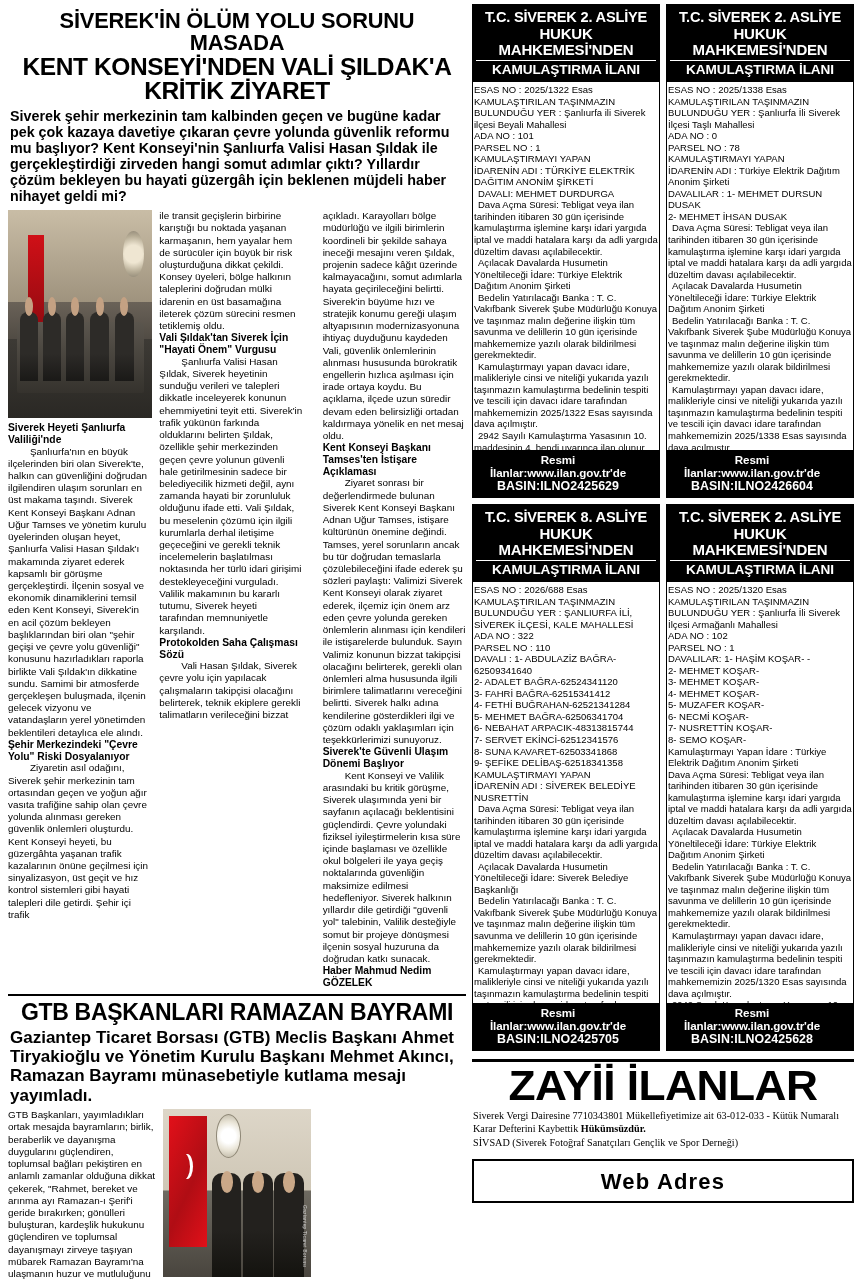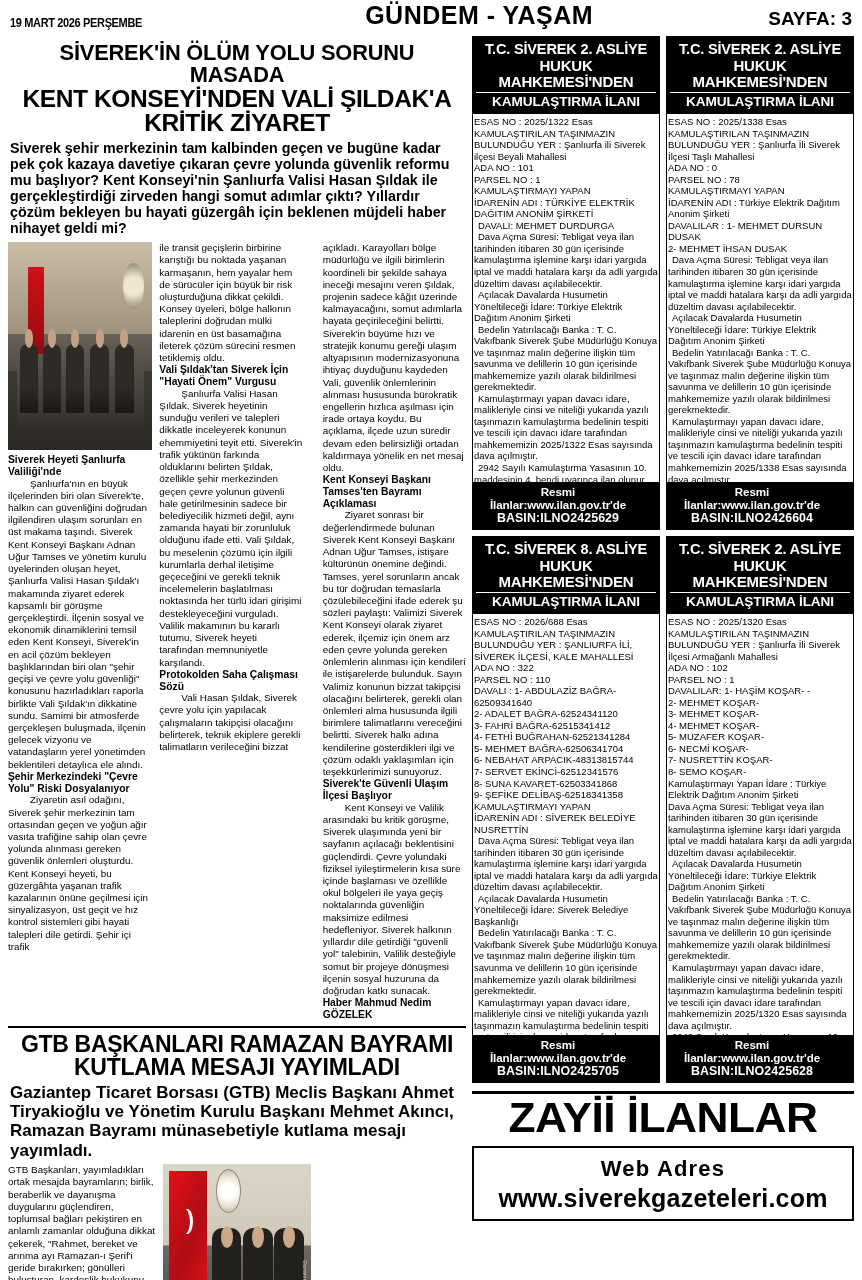--- a/index.html
+++ b/index.html
@@ -226,25 +226,20 @@
     text-align: center;
   }
   .web-title { font-weight: bold; font-size: 22px; letter-spacing: 1.2px; }
   .web-url { font-weight: bold; font-size: 25px; letter-spacing: 0.2px; margin-top: 2px; }
 </style>
 </head>
 <body>
 
 <div class="page">
 
-  <div class="masthead">
-    <div class="mast-date">19 MART 2026 PERŞEMBE</div>
-    <div class="mast-title">GÜNDEM - YAŞAM</div>
-    <div class="mast-page">SAYFA: 3</div>
-  </div>
 
 
   <div class="body-wrap">
 
     <div class="left-zone">
 
       <div>
         <div class="hl1">
           <span class="l1">SİVEREK'İN ÖLÜM YOLU SORUNU MASADA</span>
           <span class="l2">KENT KONSEYİ'NDEN VALİ ŞILDAK'A KRİTİK ZİYARET</span>
@@ -286,35 +281,34 @@
               <p class="subhead noind">Vali Şıldak'tan Siverek İçin "Hayati Önem" Vurgusu</p>
               <p>Şanlıurfa Valisi Hasan Şıldak, Siverek heyetinin sunduğu verileri ve talepleri dikkatle inceleyerek konunun ehemmiyetini teyit etti. Siverek'in trafik yükünün farkında olduklarını belirten Şıldak, özellikle şehir merkezinden geçen çevre yolunun güvenli hale getirilmesinin sadece bir belediyecilik hizmeti değil, aynı zamanda hayati bir zorunluluk olduğunu ifade etti. Vali Şıldak, bu meselenin çözümü için ilgili kurumlarla derhal iletişime geçeceğini ve gerekli teknik incelemelerin başlatılması noktasında her türlü idari girişimi destekleyeceğini vurguladı. Valilik makamının bu kararlı tutumu, Siverek heyeti tarafından memnuniyetle karşılandı.</p>
               <p class="subhead noind">Protokolden Saha Çalışması Sözü</p>
               <p>Vali Hasan Şıldak, Siverek çevre yolu için yapılacak çalışmaların takipçisi olacağını belirterek, teknik ekiplere gerekli talimatların verileceğini bizzat</p>
             </div>
           </div>
 
           <div class="a1-c3">
             <div class="bodytext">
               <p class="noind">açıkladı. Karayolları bölge müdürlüğü ve ilgili birimlerin koordineli bir şekilde sahaya ineceği mesajını veren Şıldak, projenin sadece kâğıt üzerinde kalmayacağını, somut adımlarla hayata geçirileceğini belirtti. Siverek'in büyüme hızı ve stratejik konumu gereği ulaşım altyapısının modernizasyonuna ihtiyaç duyduğunu kaydeden Vali, güvenlik önlemlerinin alınması hususunda bürokratik engellerin hızlıca aşılması için irade ortaya koydu. Bu açıklama, ilçede uzun süredir devam eden belirsizliği ortadan kaldırmaya yönelik en net mesaj oldu.</p>
-              <p class="subhead noind">Kent Konseyi Başkanı Tamses'ten Bayramı Açıklaması</p>
+              <p class="subhead noind">Kent Konseyi Başkanı Tamses'ten İstişare Açıklaması</p>
               <p>Ziyaret sonrası bir değerlendirmede bulunan Siverek Kent Konseyi Başkanı Adnan Uğur Tamses, istişare kültürünün önemine değindi. Tamses, yerel sorunların ancak bu tür doğrudan temaslarla çözülebileceğini ifade ederek şu sözleri paylaştı: Valimizi Siverek Kent Konseyi olarak ziyaret ederek, ilçemiz için önem arz eden çevre yolunda gereken önlemlerin alınması için kendileri ile istişarelerde bulunduk. Sayın Valimiz konunun bizzat takipçisi olacağını belirterek, gerekli olan önlemleri alma hususunda ilgili birimlere talimatlarını vereceğini belirtti. Siverek halkı adına kendilerine gösterdikleri ilgi ve çözüm odaklı yaklaşımları için teşekkürlerimizi sunuyoruz.</p>
-              <p class="subhead noind">Siverek'te Güvenli Ulaşım İlçesi Başlıyor</p>
+              <p class="subhead noind">Siverek'te Güvenli Ulaşım Dönemi Başlıyor</p>
               <p>Kent Konseyi ve Valilik arasındaki bu kritik görüşme, Siverek ulaşımında yeni bir sayfanın açılacağı beklentisini güçlendirdi. Çevre yolundaki fiziksel iyileştirmelerin kısa süre içinde başlaması ve özellikle okul bölgeleri ile yaya geçiş noktalarında güvenliğin maksimize edilmesi hedefleniyor. Siverek halkının yıllardır dile getirdiği "güvenli yol" talebinin, Valilik desteğiyle somut bir projeye dönüşmesi ilçenin sosyal huzuruna da doğrudan katkı sunacak.</p>
               <p class="subhead noind">Haber  Mahmud Nedim GÖZELEK</p>
             </div>
           </div>
         </div>
       </div>
 
       <div class="rule"></div>
       <div>
         <div class="hl2">
           <span class="l1">GTB BAŞKANLARI RAMAZAN BAYRAMI</span>
-          <span class="l2">KUTLAMA MESAJI YAYIMLADI</span>
         </div>
         <div class="lede2">Gaziantep Ticaret Borsası (GTB) Meclis Başkanı Ahmet Tiryakioğlu ve Yönetim Kurulu Başkanı Mehmet Akıncı, Ramazan Bayramı münasebetiyle kutlama mesajı yayımladı.</div>
 
         <div class="a2-cols">
           <div class="a2-c1">
             <div class="bodytext">
               <p class="noind">GTB Başkanları, yayımladıkları ortak mesajda bayramların; birlik, beraberlik ve dayanışma duygularını güçlendiren, toplumsal bağları pekiştiren en anlamlı zamanlar olduğuna dikkat çekerek, "Rahmet, bereket ve arınma ayı Ramazan-ı Şerif'i geride bırakırken; gönülleri buluşturan, kardeşlik hukukunu güçlendiren ve toplumsal dayanışmayı zirveye taşıyan mübarek Ramazan Bayramı'na ulaşmanın huzur ve mutluluğunu yaşıyoruz.</p>
 
             </div>
           </div>
@@ -466,21 +460,24 @@
           <div class="n-foot">
             <span class="nf1">Resmi İlanlar:www.ilan.gov.tr'de</span>
             <span class="nf2">BASIN:ILNO2425628</span>
           </div>
         </div>
       </div>
 
       <div class="zayii-wrap">
         <div class="zayii-rule"></div>
         <div class="zayii-title">ZAYİİ İLANLAR</div>
+        <div class="zayii-body">
+          <span>Siverek Vergi Dairesine 7710343801 Mükellefiyetimize ait 63-012-033 -  Kütük Numaralı Karar Defterini Kaybettik </span><b>Hükümsüzdür.</b><br>
+          <span>SİVSAD (Siverek Fotoğraf Sanatçıları Gençlik ve Spor Derneği)</span>
+        </div>
 
         <div class="web-box">
           <div class="web-title">Web Adres</div>
-          <div class="web-url">www.siverekgazeteleri.com</div>
         </div>
       </div>
     </div>
   </div>
 </div>
 
 </body></html>

